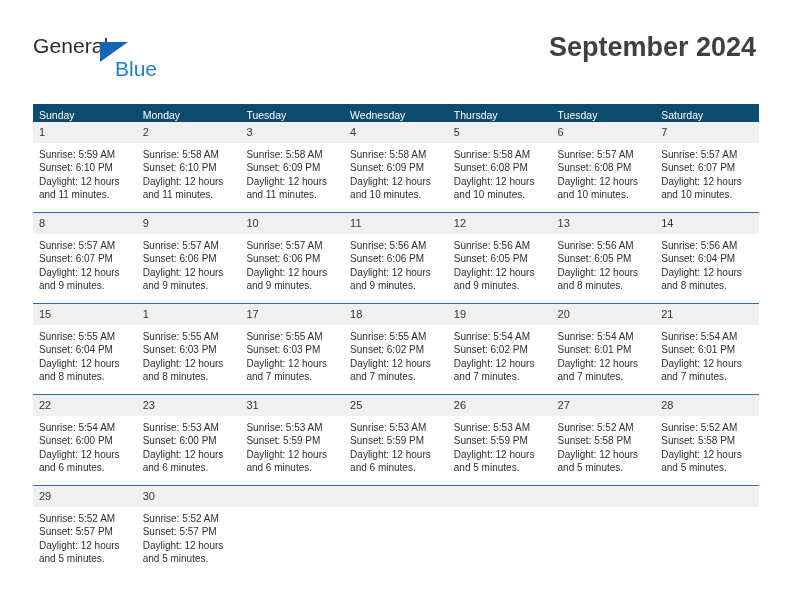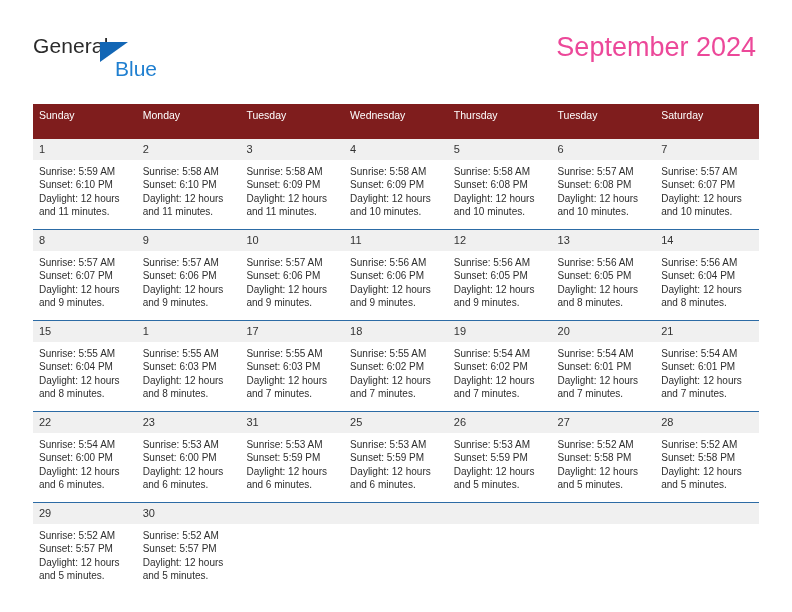--- a/index.html
+++ b/index.html
@@ -61,24 +61,24 @@
     font-size: 21px;
     color: #1f7fd0;
     font-family: "Liberation Sans", sans-serif;
     margin-left: 24px;
   }
   .title {
     position: absolute;
     right: 36px;
     top: 32px;
     font-size: 27px;
-    color: #ec4899;
+    color: #404040;
     text-align: right;
     white-space: nowrap;
-    font-weight: normal;
+    font-weight: bold;
   }
   .subtitle {
     position: absolute;
     right: 36px;
     top: 78px;
     font-size: 13.5px;
     color: #2b2b2b;
     text-align: right;
     white-space: nowrap;
     margin-top: 32px;
@@ -87,26 +87,26 @@
   
   .calendar {
     position: absolute;
     left: 33px;
     top: 104px;
     width: 726px;
     border-collapse: collapse;
     table-layout: fixed;
   }
   .calendar th {
-    background: #7f1d1d;
+    background: #0c4a6e;
     color: #ffffff;
     font-size: 10.5px;
     font-weight: normal;
     text-align: left;
-    padding: 5px 0 18px 6px;
+    padding: 5px 0 1px 6px;
     height: 10px;
     border: none;
   }
   .calendar td {
     vertical-align: top;
     padding: 0;
     border: none;
     width: 103.7px;
     height: 90px;
   }

